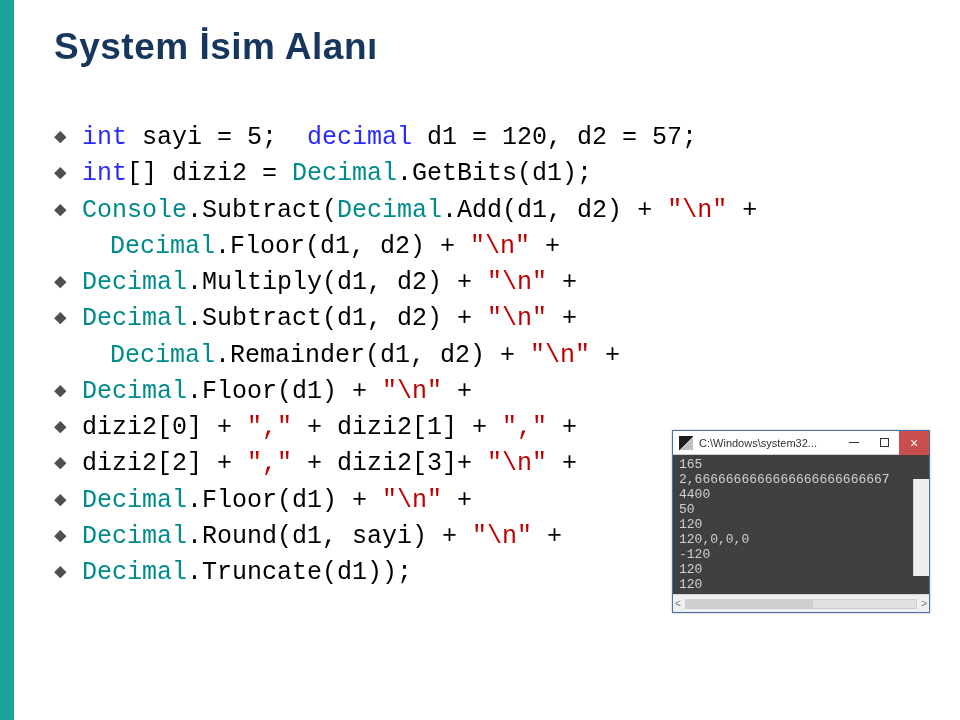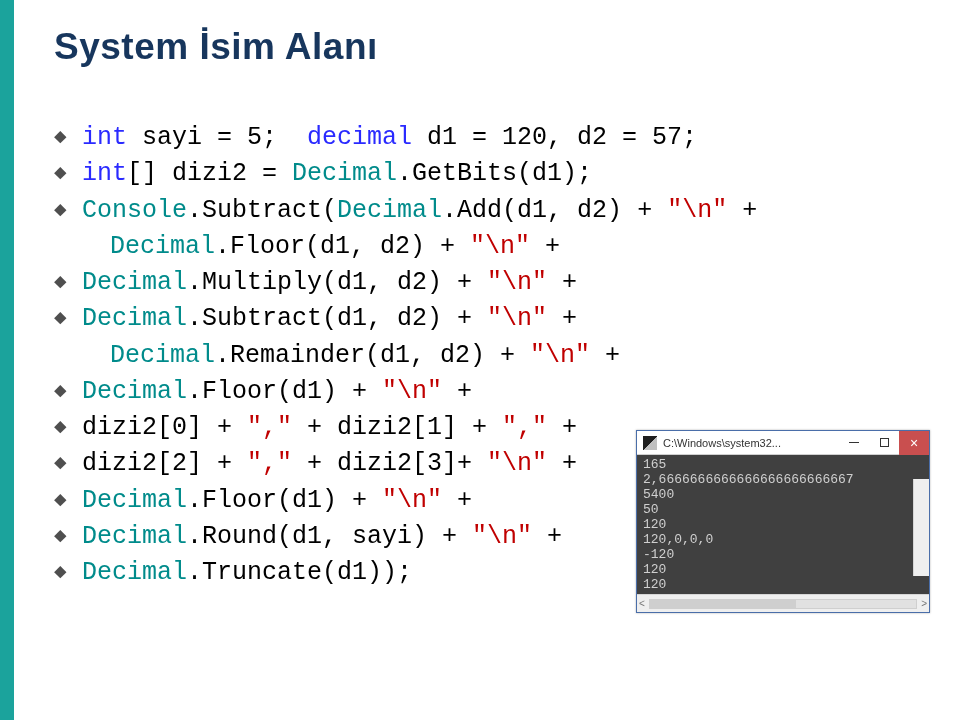--- a/index.html
+++ b/index.html
@@ -52,21 +52,21 @@
   .k-blue  { color: #2a2aff; }
   .k-teal  { color: #008b8b; }
   .k-red   { color: #c00000; }
   .k-black { color: #000; }
 
   
   .console {
     position: absolute;
     right: 30px;
     top: 430px;
-    width: 294px;
+    width: 258px;
     border: 1px solid #4a6ea9;
     font-family: "Segoe UI", Arial, sans-serif;
     box-shadow: 0 0 2px rgba(0,0,0,.3);
     background: #fff;
   }
   .titlebar {
     display: flex;
     align-items: center;
     height: 24px;
     background: #fff;
@@ -202,21 +202,21 @@
       </div>
     <div class="winbtn max">
         <span></span>
       </div>
     <div class="winbtn close">×</div>
   </div>
   <div style="position:relative">
     <div class="term" style="padding-right:18px">
       <div>165</div>
       <div>2,6666666666666666666666667</div>
-      <div>5400</div>
+      <div>4400</div>
       <div>50</div>
       <div>120</div>
       <div>120,0,0,0</div>
       <div>-120</div>
       <div>120</div>
       <div>120</div>
     </div>
     <div class="scrollbar-v"></div>
   </div>
   <div class="scrollbar-h">

